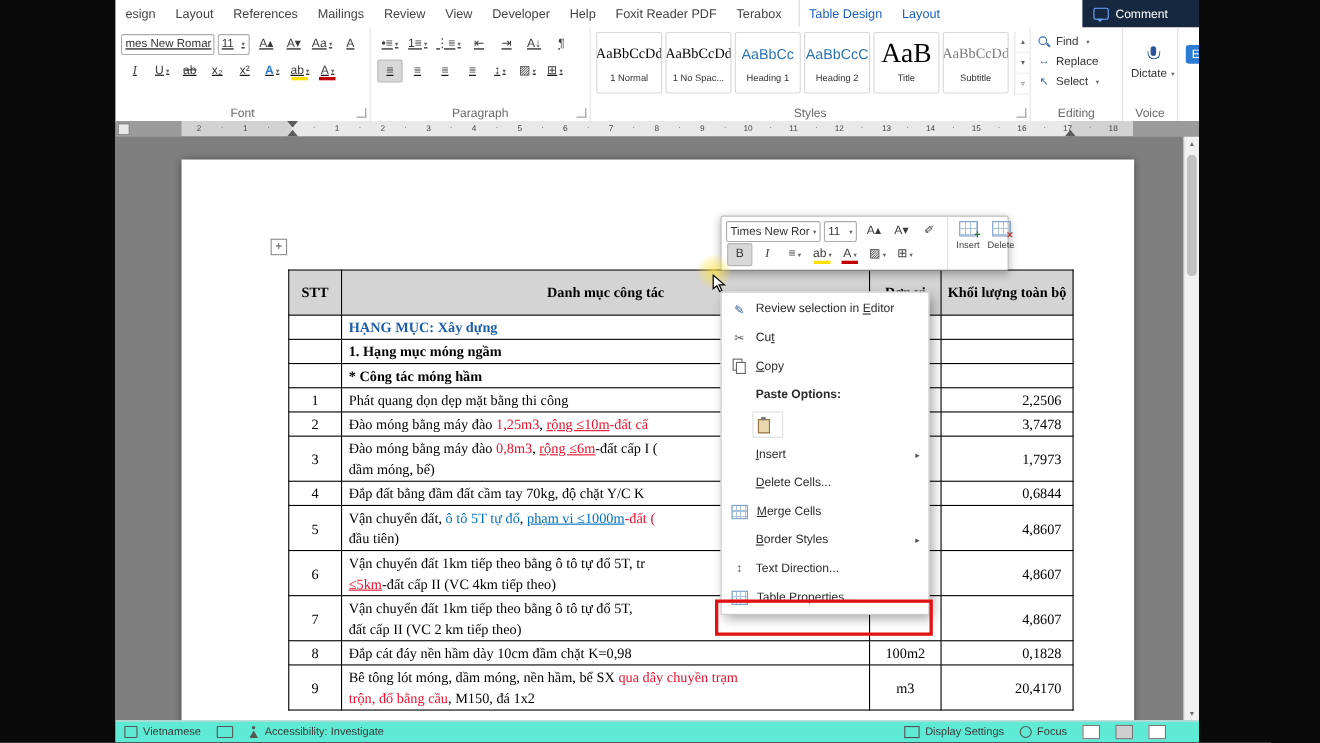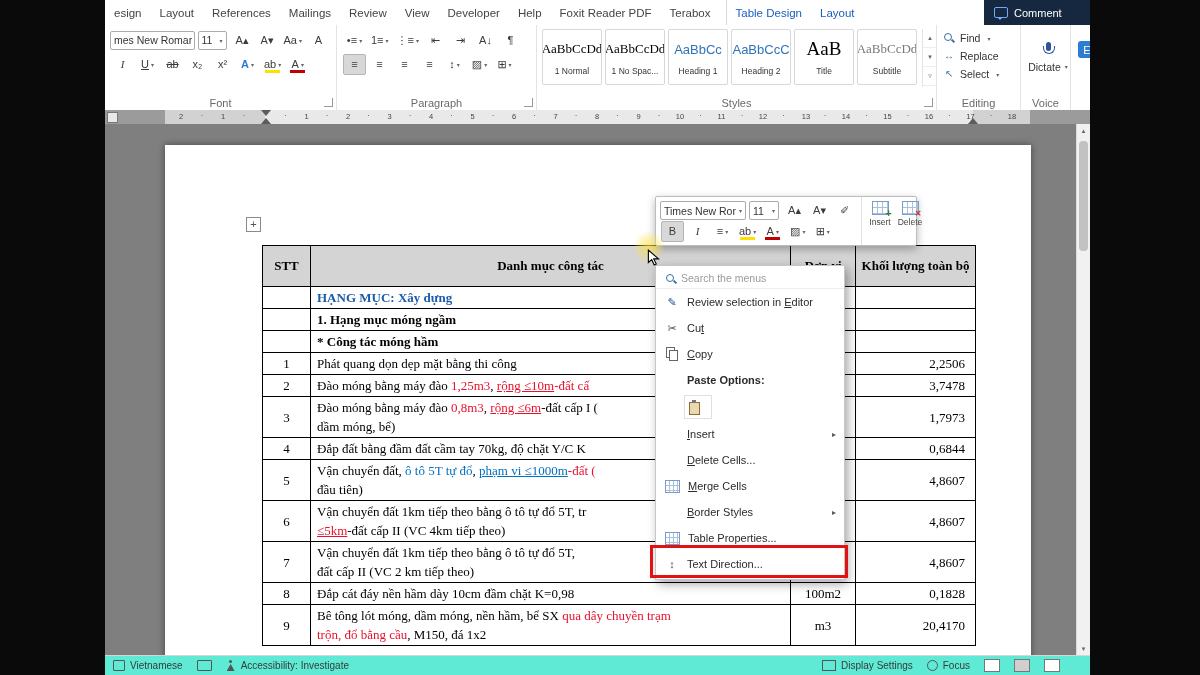--- a/index.html
+++ b/index.html
@@ -14,41 +14,41 @@
   .tab.ctx-first{border-left:1px solid #d9d9d9;margin-left:6px;}
   .cb-btn{margin-left:auto;height:25px;min-width:86px;background:#16283f;color:#fff;font-size:11px;display:flex;align-items:center;gap:6px;padding:0 10px 0 10px;}
   .cb-ic{width:12px;height:9px;border:1.5px solid #6fa8ff;border-radius:2px;position:relative;flex:none;}
   .cb-ic::after{content:"";position:absolute;left:2px;top:9px;border:3px solid transparent;border-top-color:#6fa8ff;}
 
   
   #ribbon{position:absolute;left:0;top:25px;width:100%;height:85px;background:#fff;border-bottom:1px solid #d5d5d5;display:flex;}
   .grp{position:relative;flex:none;border-right:1px solid #e3e3e3;padding:4px 5px 14px 5px;box-sizing:border-box;}
   .grp-label{position:absolute;bottom:1px;left:0;right:0;text-align:center;font-size:11px;color:#6a6a6a;}
   .dlaunch{position:absolute;right:3px;bottom:3px;width:8px;height:8px;border-right:1px solid #999;border-bottom:1px solid #999;}
-  .rrow{display:flex;align-items:center;height:22px;margin-bottom:2px;}
+  .rrow{display:flex;align-items:center;height:22px;margin-bottom:2px;text-decoration:underline;}
   .combo{height:19px;border:1px solid #ababab;border-radius:2px;display:flex;align-items:center;justify-content:space-between;padding:0 3px;font-size:10.5px;color:#333;background:#fff;margin-right:3px;box-sizing:border-box;white-space:nowrap;overflow:hidden;}
   .w88{width:92px}.w30{width:31px}.w84{width:86px}.w28{width:30px}
   .car{font-size:6px;color:#666;margin-left:3px;}
   .icrow{display:inline-flex;align-items:center;}
   .ic{height:19px;min-width:17px;padding:0 2px;margin:0 1px;display:inline-flex;align-items:center;justify-content:center;position:relative;border:1px solid transparent;border-radius:2px;color:#3b3b3b;font-size:11px;cursor:default;}
   .ic.active{background:#d8d8d8;border-color:#b5b5b5;}
   .g{line-height:1;}
   .g.it{font-style:italic;font-family:"Liberation Serif",serif;}
   .g.un{text-decoration:underline;}
   .g.st{text-decoration:line-through;}
   .g.fx{color:#2b7cd3;font-weight:bold;}
   .bar{position:absolute;left:3px;right:3px;bottom:1px;height:3px;}
   .car2{font-size:6px;color:#666;margin-left:2px;}
 
   .gallery-wrap{display:flex;height:58px;}
   #styles-gallery{display:flex;}
   .chip{width:60px;height:56px;border:1px solid #d8d8d8;border-radius:2px;background:#fff;margin-right:3px;padding:2px 2px;box-sizing:border-box;overflow:hidden;}
   .prev{font-size:13px;height:34px;display:flex;align-items:center;justify-content:center;font-family:"Liberation Serif",serif;color:#000;white-space:nowrap;}
   .prev.heading{color:#2e74b5;font-family:"Liberation Sans",sans-serif;}
-  .prev.title{font-size:19px;}
+  .prev.title{font-size:25px;}
   .prev.subtitle{color:#7a7a7a;}
   .slab{font-size:8.5px;text-align:center;color:#333;white-space:nowrap;overflow:hidden;}
   .gal-ctl{display:flex;flex-direction:column;border-left:1px solid #e3e3e3;margin-left:2px;}
   .gbtn{width:14px;height:18px;display:flex;align-items:center;justify-content:center;font-size:7px;color:#666;border-bottom:1px solid #eee;}
 
   .edi{display:flex;align-items:center;font-size:10.5px;color:#333;height:18px;gap:5px;padding:0 2px;white-space:nowrap;}
   .gi{position:relative;width:11px;height:11px;flex:none;display:inline-block;}
   .gi-find-icon::before{content:"";position:absolute;left:0;top:0;width:6px;height:6px;border:1.5px solid #3b6ea5;border-radius:50%;}
   .gi-find-icon::after{content:"";position:absolute;left:7px;top:7px;width:4px;height:2px;background:#3b6ea5;transform:rotate(45deg);}
   .gi-replace-icon::before{content:"↔";color:#3b6ea5;font-size:10px;position:absolute;left:0;top:-1px;}
@@ -614,24 +614,20 @@
         <span class="tlabel">Insert</span>
       </div>
       <div class="mtb-tblbtn">
         <span class="grid-ic del"></span>
         <span class="tlabel">Delete</span>
       </div>
     </div>
   </div>
 
   <div id="context-menu">
-    <div class="cm-search">
-      <span class="gi gi-find-icon"></span>
-      <span>Search the menus</span>
-    </div>
     <div id="cm-items">
         <div class="cm-item">
           <span class="mi mi-editor-icon"></span>
           <span class="cm-label">Review selection in <span class="ukey">E</span>ditor</span>
         </div>
         <div class="cm-item">
           <span class="mi mi-scissors-icon"></span>
           <span class="cm-label">Cu<span class="ukey">t</span></span>
         </div>
         <div class="cm-item">
@@ -659,26 +655,26 @@
         <div class="cm-item">
           <span class="mi mi-merge-cells-icon"></span>
           <span class="cm-label"><span class="ukey">M</span>erge Cells</span>
         </div>
         <div class="cm-item">
           <span class="mi"></span>
           <span class="cm-label"><span class="ukey">B</span>order Styles</span>
           <span class="cm-sub">▸</span>
         </div>
         <div class="cm-item">
+          <span class="mi mi-text-direction-icon"></span>
+          <span class="cm-label">Text Direction...</span>
+        </div>
+        <div class="cm-item">
           <span class="mi mi-table-properties-icon"></span>
           <span class="cm-label">Table Properties...</span>
-        </div>
-        <div class="cm-item">
-          <span class="mi mi-text-direction-icon"></span>
-          <span class="cm-label">Text Direction...</span>
         </div>
       </div>
   </div>
 
   <div id="red-box"></div>
 
   <svg id="cursor" width="14" height="18" viewBox="0 0 12 16">
     <path d="M1 1 L1 12 L4 9.5 L6.2 14.2 L8 13.4 L5.8 8.8 L10 8.8 Z" fill="#ffffff" stroke="#000000" stroke-width="1"></path>
   </svg>
 </div>

